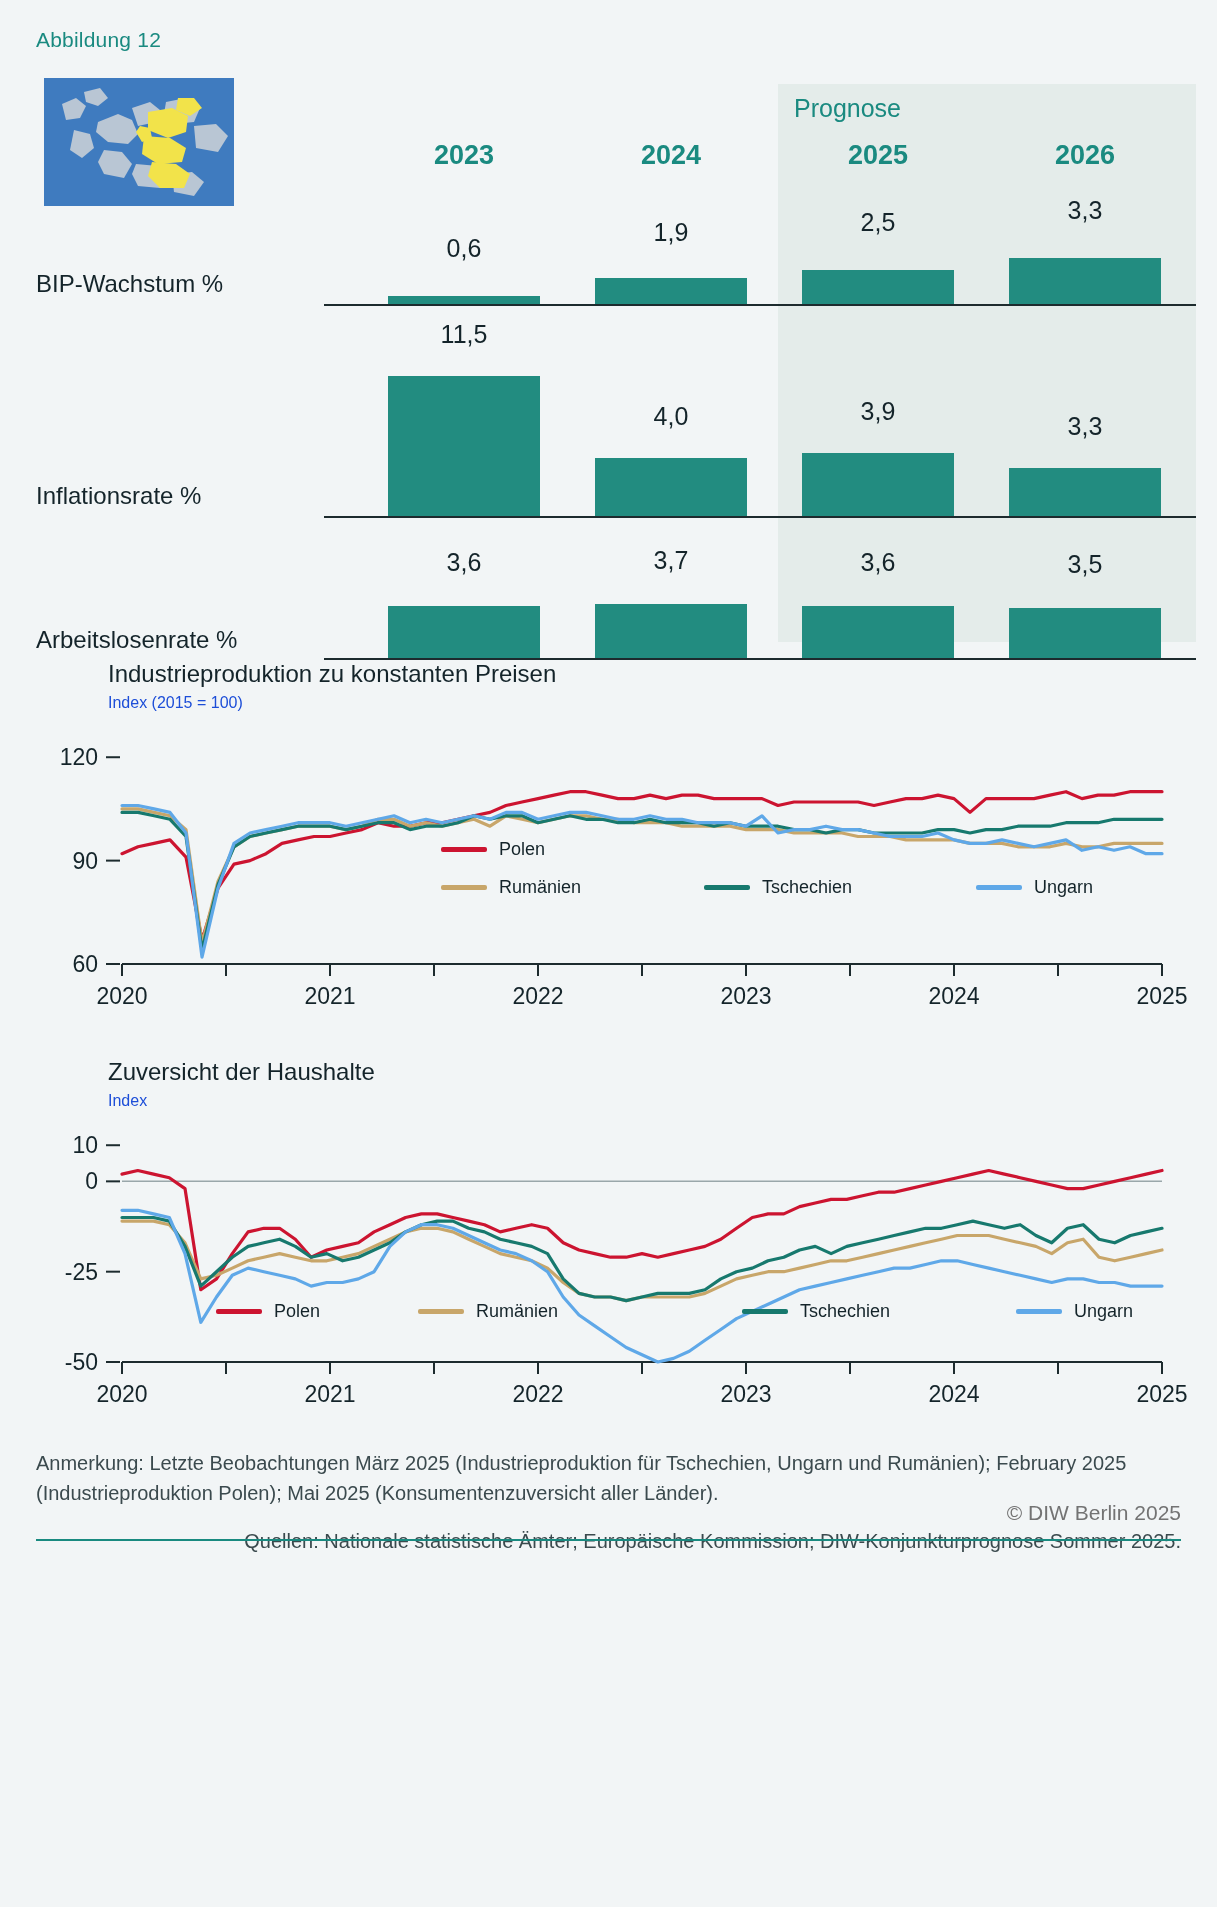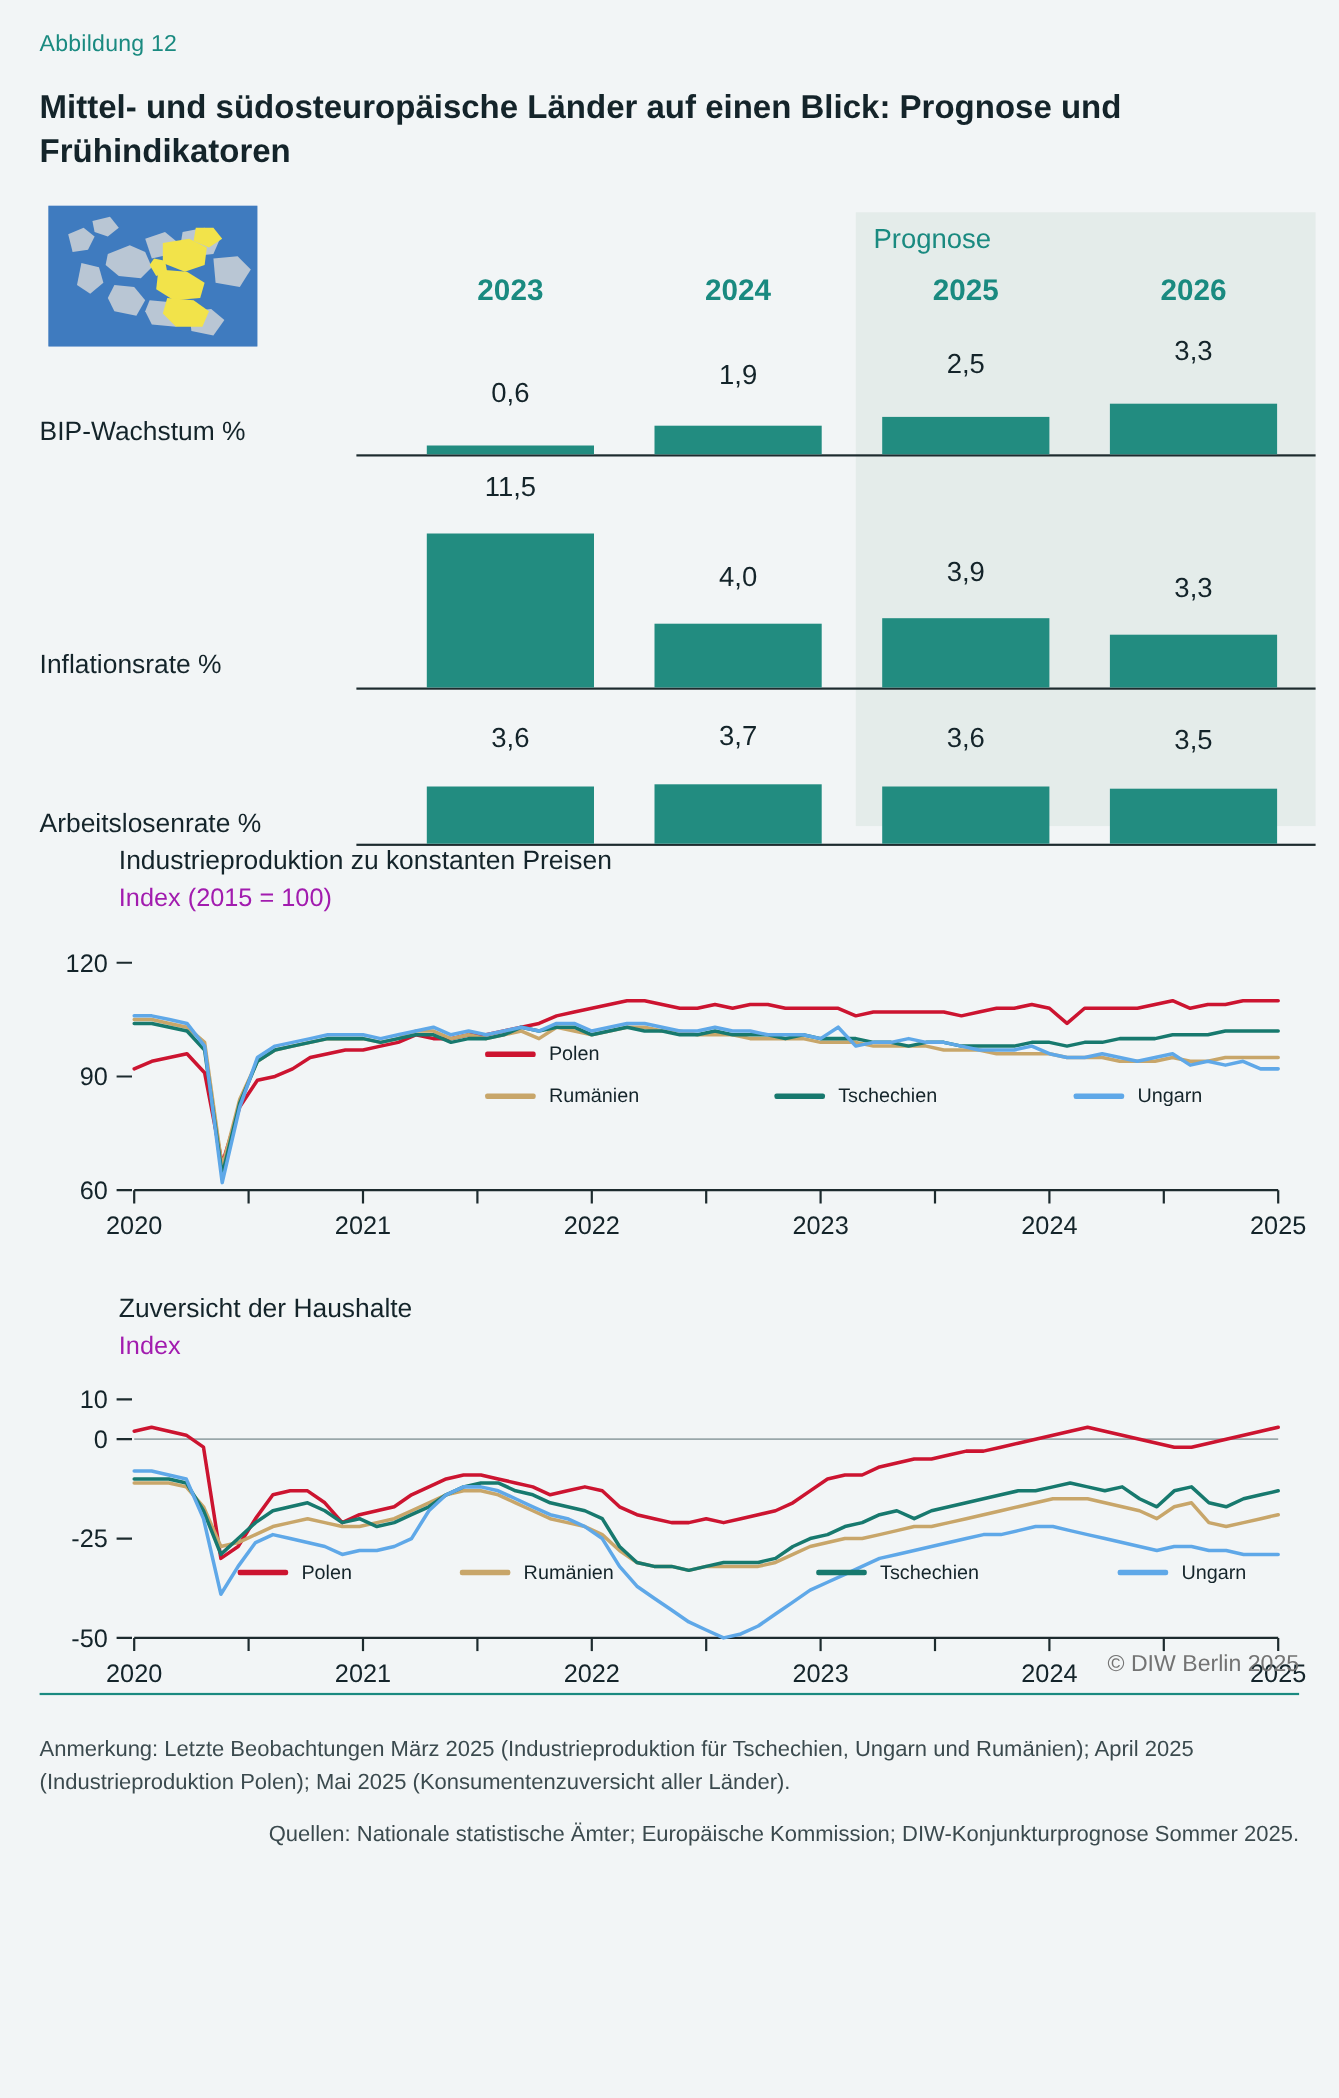--- a/index.html
+++ b/index.html
@@ -116,22 +116,22 @@
   }
 
   
   .chart-wrap { position: relative; width: 1160px; }
   .chart-title {
     font-size: 24px;
     color: #14242a;
     margin-left: 72px;
   }
   .chart-sub {
-    font-size: 23px;
-    color: #a21caf;
+    font-size: 16px;
+    color: #1d4ed8;
     margin-left: 72px;
     margin-top: 6px;
   }
   .legend {
     position: absolute;
     font-size: 18px;
     color: #14242a;
   }
   .legend-item { display: inline-flex; align-items: center; }
   .legend-swatch {
@@ -171,21 +171,20 @@
     font-size: 21px;
     color: #737373;
   }
 </style>
 </head>
 <body>
 
 <div class="page">
 
   <div class="fig-label">Abbildung 12</div>
-  <div class="title">Mittel- und südosteuropäische Länder auf einen Blick: Prognose und Frühindikatoren</div>
 
   <div class="indicator-block">
 
     <div class="forecast-shade"></div>
     <div class="forecast-label">Prognose</div>
 
     <div class="map">
       <svg width="190" height="128" viewBox="0 0 190 128">
         <rect width="190" height="128" fill="#3f7bbf"></rect>
         <g fill="#b9c6d4">
@@ -385,18 +384,18 @@
         </span>
     </div>
     <div class="legend" style="left:980px; top:240px;">
       <span class="legend-item">
           <span class="legend-swatch" style="background:#5fa8e8"></span>
           <span>Ungarn</span>
         </span>
     </div>
   </div>
 
-  <div class="note" style="margin-top:26px;">Anmerkung: Letzte Beobachtungen März 2025 (Industrieproduktion für Tschechien, Ungarn und Rumänien); April 2025 (Industrieproduktion Polen); Mai 2025 (Konsumentenzuversicht aller Länder).</div>
+  <div class="note" style="margin-top:26px;">Anmerkung: Letzte Beobachtungen März 2025 (Industrieproduktion für Tschechien, Ungarn und Rumänien); February 2025 (Industrieproduktion Polen); Mai 2025 (Konsumentenzuversicht aller Länder).</div>
   <div class="sources">Quellen: Nationale statistische Ämter; Europäische Kommission; DIW-Konjunkturprognose Sommer 2025.</div>
 
   <div class="footer-rule"></div>
   <div class="copyright">© DIW Berlin 2025</div>
 </div>
 
 </body></html>

